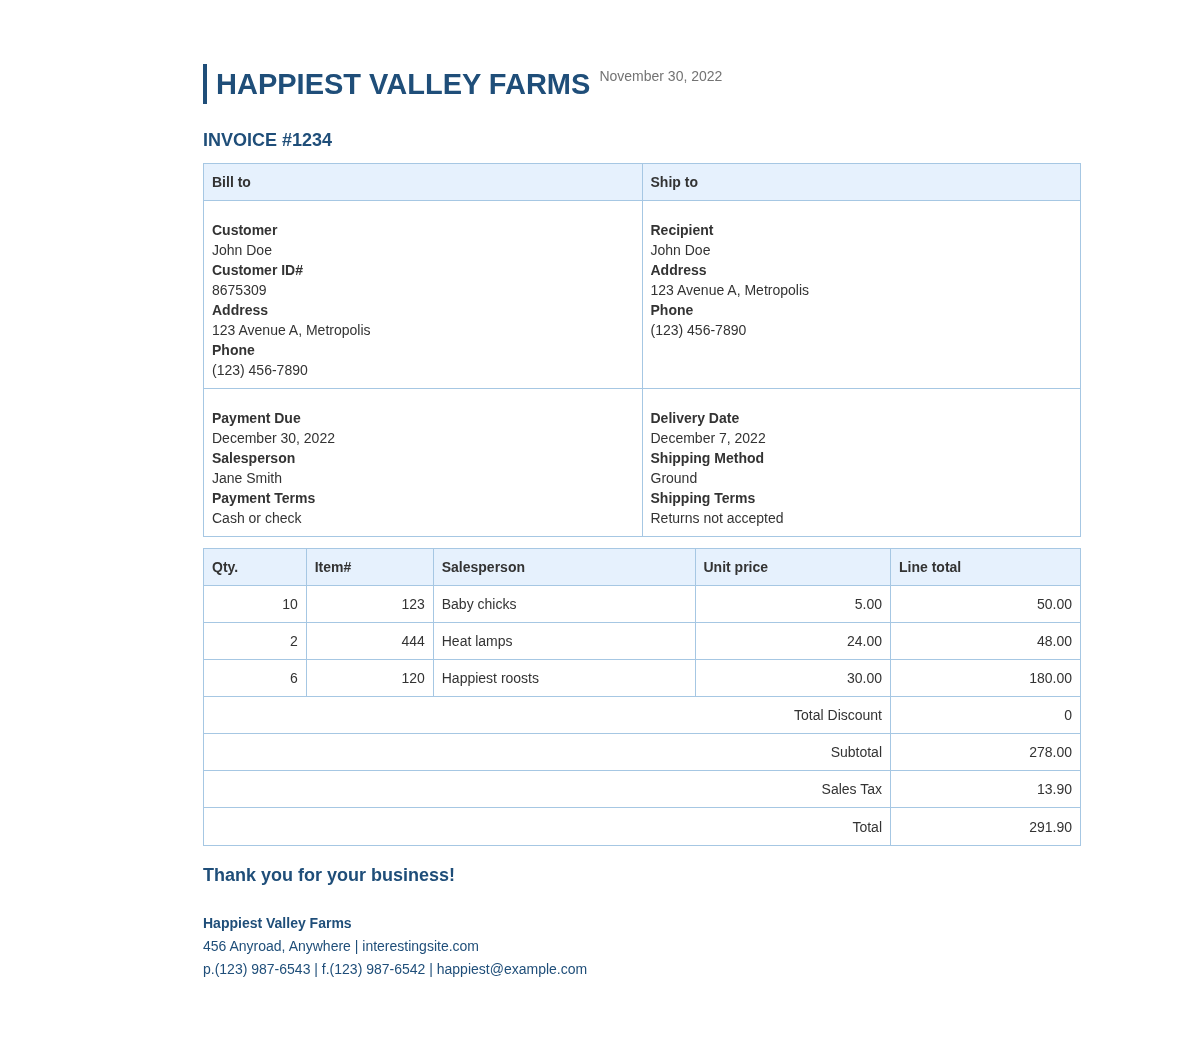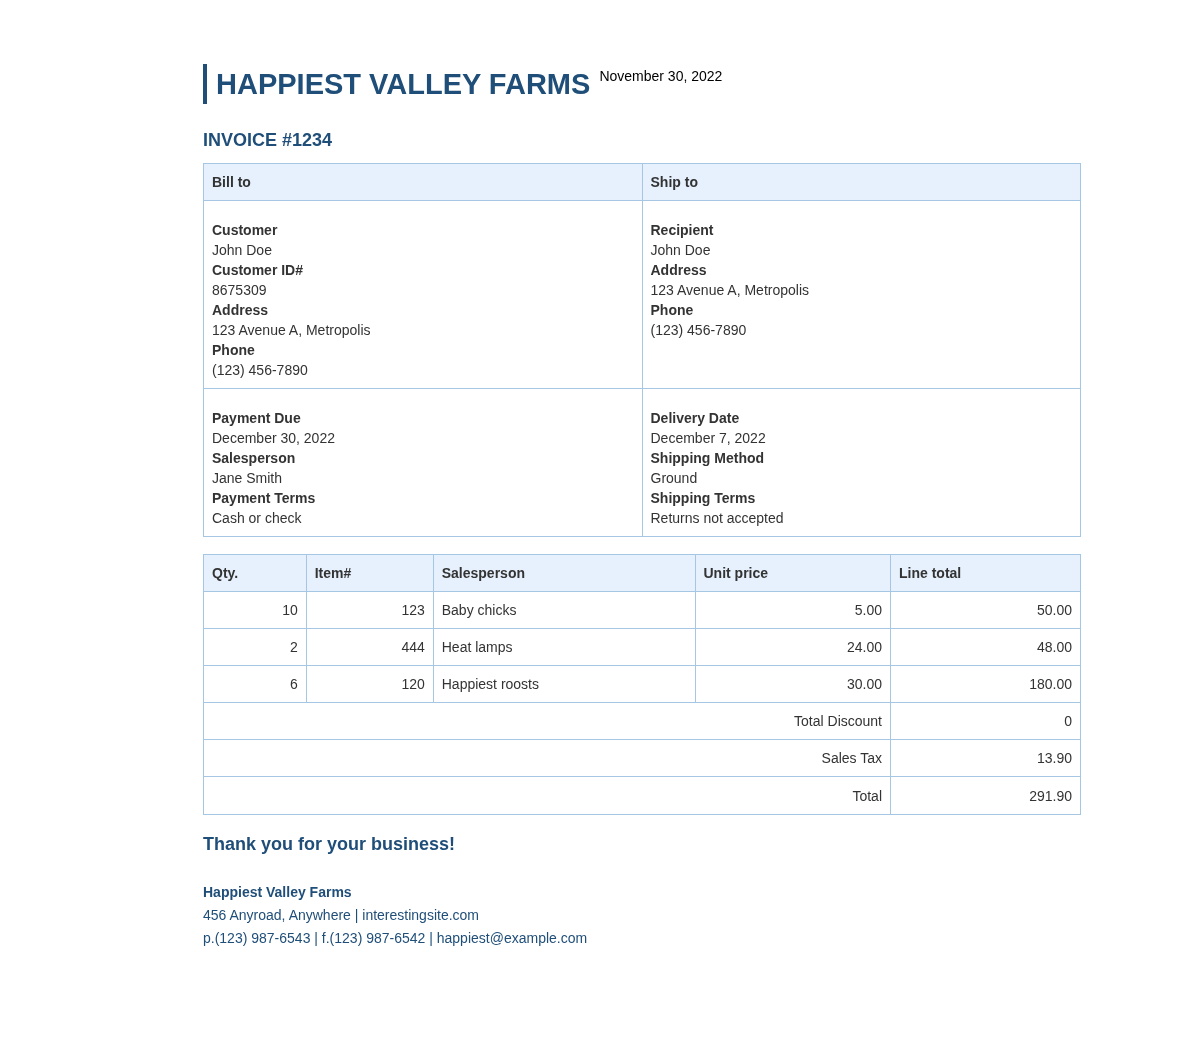--- a/index.html
+++ b/index.html
@@ -6,36 +6,36 @@
     body {
       width: 1200px; height: 1055px; position: relative;
       font-family: "Liberation Sans", sans-serif; color: #333333;
     }
     .page { position: absolute; left: 203px; top: 64px; width: 794px; }
     .header { display: flex; align-items: flex-start; }
     .brand-bar { width: 4px; height: 40px; background: #1f4e79; margin-right: 9px; }
     .company-title {
       font-size: 29px; font-weight: bold; color: #1f4e79; line-height: 38px; margin-top: 1px;
     }
-    .date { font-size: 14px; color: #000000; margin-left: 9px; margin-top: 4px; }
+    .date { font-size: 14px; color: #737373; margin-left: 9px; margin-top: 4px; }
     .invoice-title {
       font-size: 18px; font-weight: bold; color: #1f4e79; margin-top: 26px; height: 25px;
     }
     table { border-collapse: collapse; width: 878px; font-size: 14px; }
     td, th { border: 1px solid #a6c7e3; }
     .info-table { margin-top: 8px; }
     .info-table th {
       background: #e6f1fd; text-align: left; font-weight: bold; padding: 0 8px; height: 36px; width: 50%;
     }
     .info-table td { vertical-align: top; padding: 19px 8px 8px 8px; line-height: 20px; }
     .lbl { font-weight: bold; display: block; }
     .val { display: block; }
     .row1 td { height: 161px; box-sizing: border-box; }
     .row2 td { height: 138px; box-sizing: border-box; }
-    .items-table { margin-top: 17px; padding-left: 30px; }
+    .items-table { margin-top: 11px; padding-left: 30px; }
     .items-table th {
       background: #e6f1fd; text-align: left; font-weight: bold; padding: 0 8px; height: 36px;
     }
     .items-table td { padding: 0 8px; height: 36px; }
     .num { text-align: right; }
     .thanks { font-size: 18px; font-weight: bold; color: #1f4e79; margin-top: 19px; }
     .footer { margin-top: 26px; color: #1f4e79; font-size: 14px; line-height: 23px; }
     .footer .fname { font-weight: bold; }
   </style>
 </head>
@@ -131,20 +131,24 @@
       <td class="num">120</td>
       <td>Happiest roosts</td>
       <td class="num">30.00</td>
       <td class="num">180.00</td>
     </tr>
     <tr>
       <td colspan="4" class="num">Total Discount</td>
       <td class="num">0</td>
     </tr>
     <tr>
+      <td colspan="4" class="num">Subtotal</td>
+      <td class="num">278.00</td>
+    </tr>
+    <tr>
       <td colspan="4" class="num">Sales Tax</td>
       <td class="num">13.90</td>
     </tr>
     <tr>
       <td colspan="4" class="num" style="height:37px">Total</td>
       <td class="num">291.90</td>
     </tr>
   </tbody>
     </table>
 

